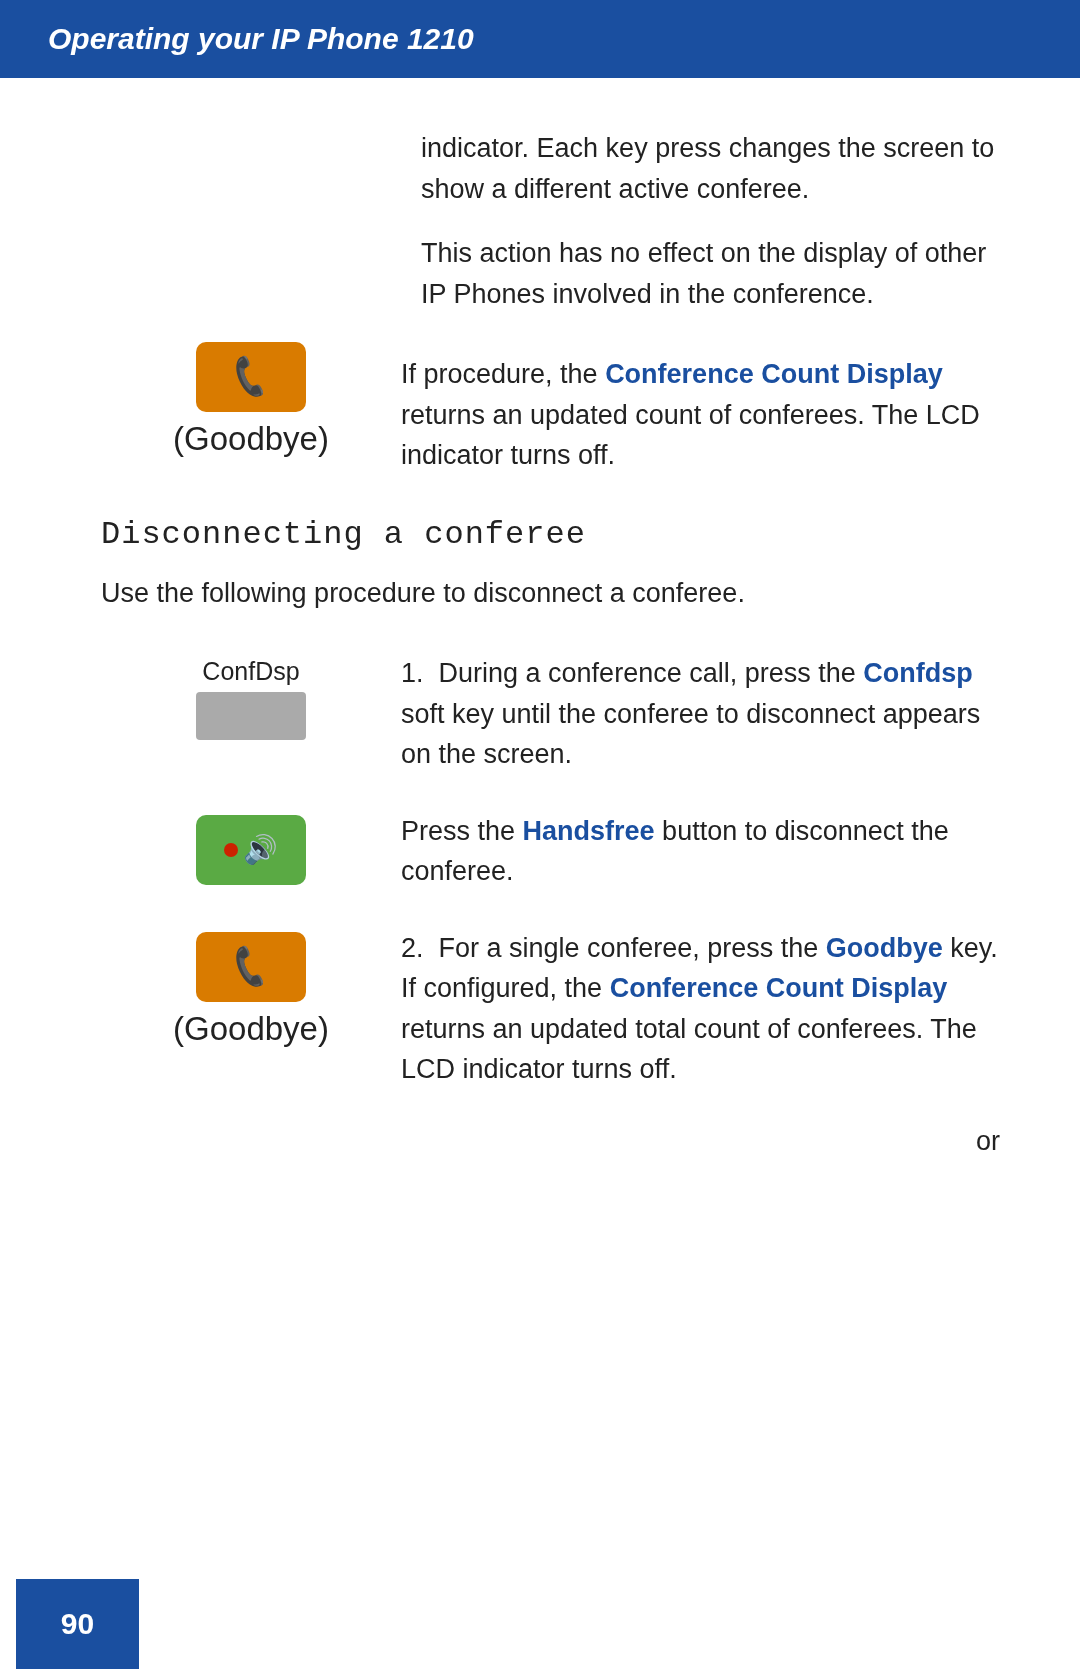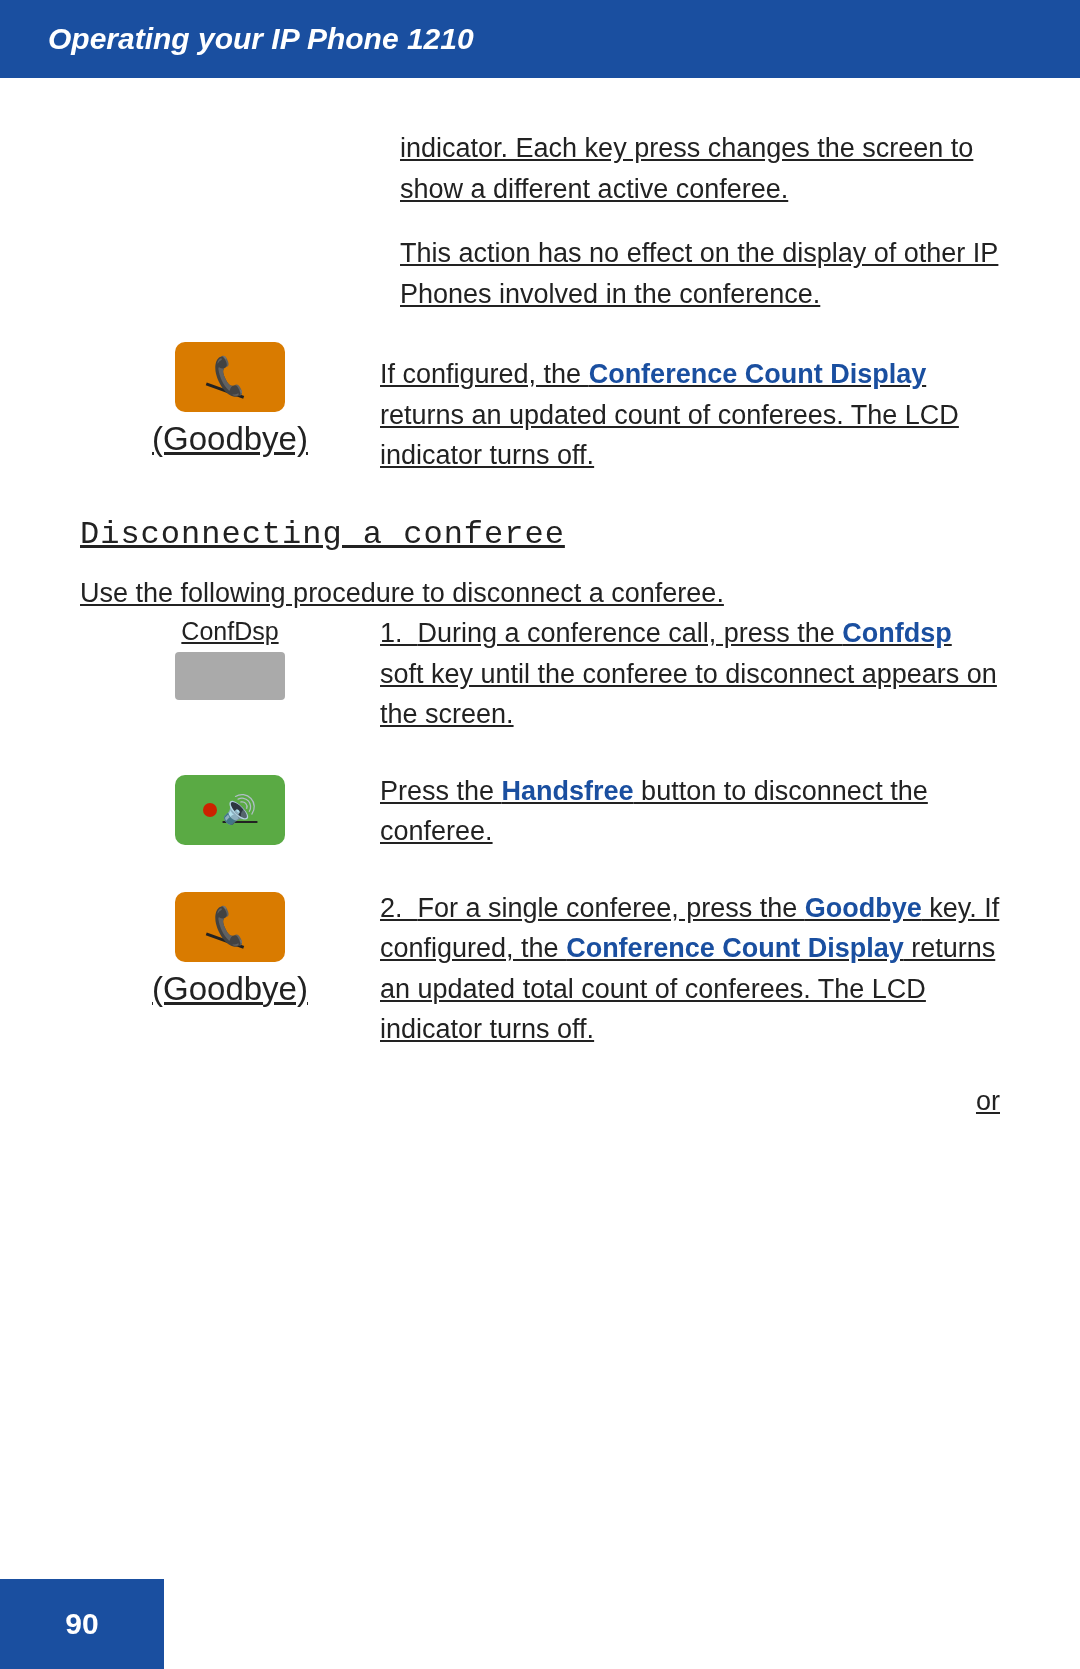--- a/index.html
+++ b/index.html
@@ -23,22 +23,21 @@
     }
     .header-title {
       color: #ffffff;
       font-size: 30px;
       font-weight: bold;
       font-style: italic;
     }
 
     
     .content {
-      padding: 50px 80px 50px 80px;
-      text-decoration: underline;
+      padding: 50px 80px 50px 101px;
     }
 
     
     .para {
       margin-left: 320px;
       margin-bottom: 24px;
       font-size: 27px;
       line-height: 1.5;
       color: #222;
     }
@@ -70,20 +69,21 @@
       font-family: 'Courier New', monospace;
       letter-spacing: 1px;
       color: #222;
       margin-bottom: 20px;
       margin-top: 40px;
     }
     .section-desc {
       font-size: 27px;
       line-height: 1.5;
       color: #222;
+      margin-bottom: 40px;
     }
 
     
     .link-blue {
       color: #1a4fa0;
       font-weight: bold;
     }
 
     
     .btn-goodbye {
@@ -149,22 +149,22 @@
       margin-left: 320px;
       font-size: 27px;
       color: #222;
       margin-bottom: 24px;
     }
 
     
     .footer {
       position: absolute;
       bottom: 0;
-      left: 0;
-      width: 164px;
+      left: 16px;
+      width: 123px;
       height: 90px;
       background: #1a4fa0;
       display: flex;
       align-items: center;
       justify-content: center;
     }
     .footer-num {
       color: #ffffff;
       font-size: 30px;
       font-weight: bold;
@@ -184,21 +184,21 @@
 
   <div class="step-row">
     <div class="step-icon-area">
       <div class="btn-goodbye">
         <span class="phone-icon">📞</span>
       </div>
       <span class="btn-label">(Goodbye)</span>
     </div>
     <div class="step-text">
       <p style="margin-top:16px;">
-        <span>If configured, the </span><span class="link-blue">Conference Count Display</span><span> returns an updated count of conferees. The LCD indicator turns off.</span>
+        <span>If procedure, the </span><span class="link-blue">Conference Count Display</span><span> returns an updated count of conferees. The LCD indicator turns off.</span>
       </p>
     </div>
   </div>
 
   <div class="section-heading">Disconnecting a conferee</div>
   <div class="section-desc">Use the following procedure to disconnect a conferee.</div>
 
   <div class="step-row">
     <div class="step-icon-area">
       <span class="btn-confdsp-label">ConfDsp</span>

